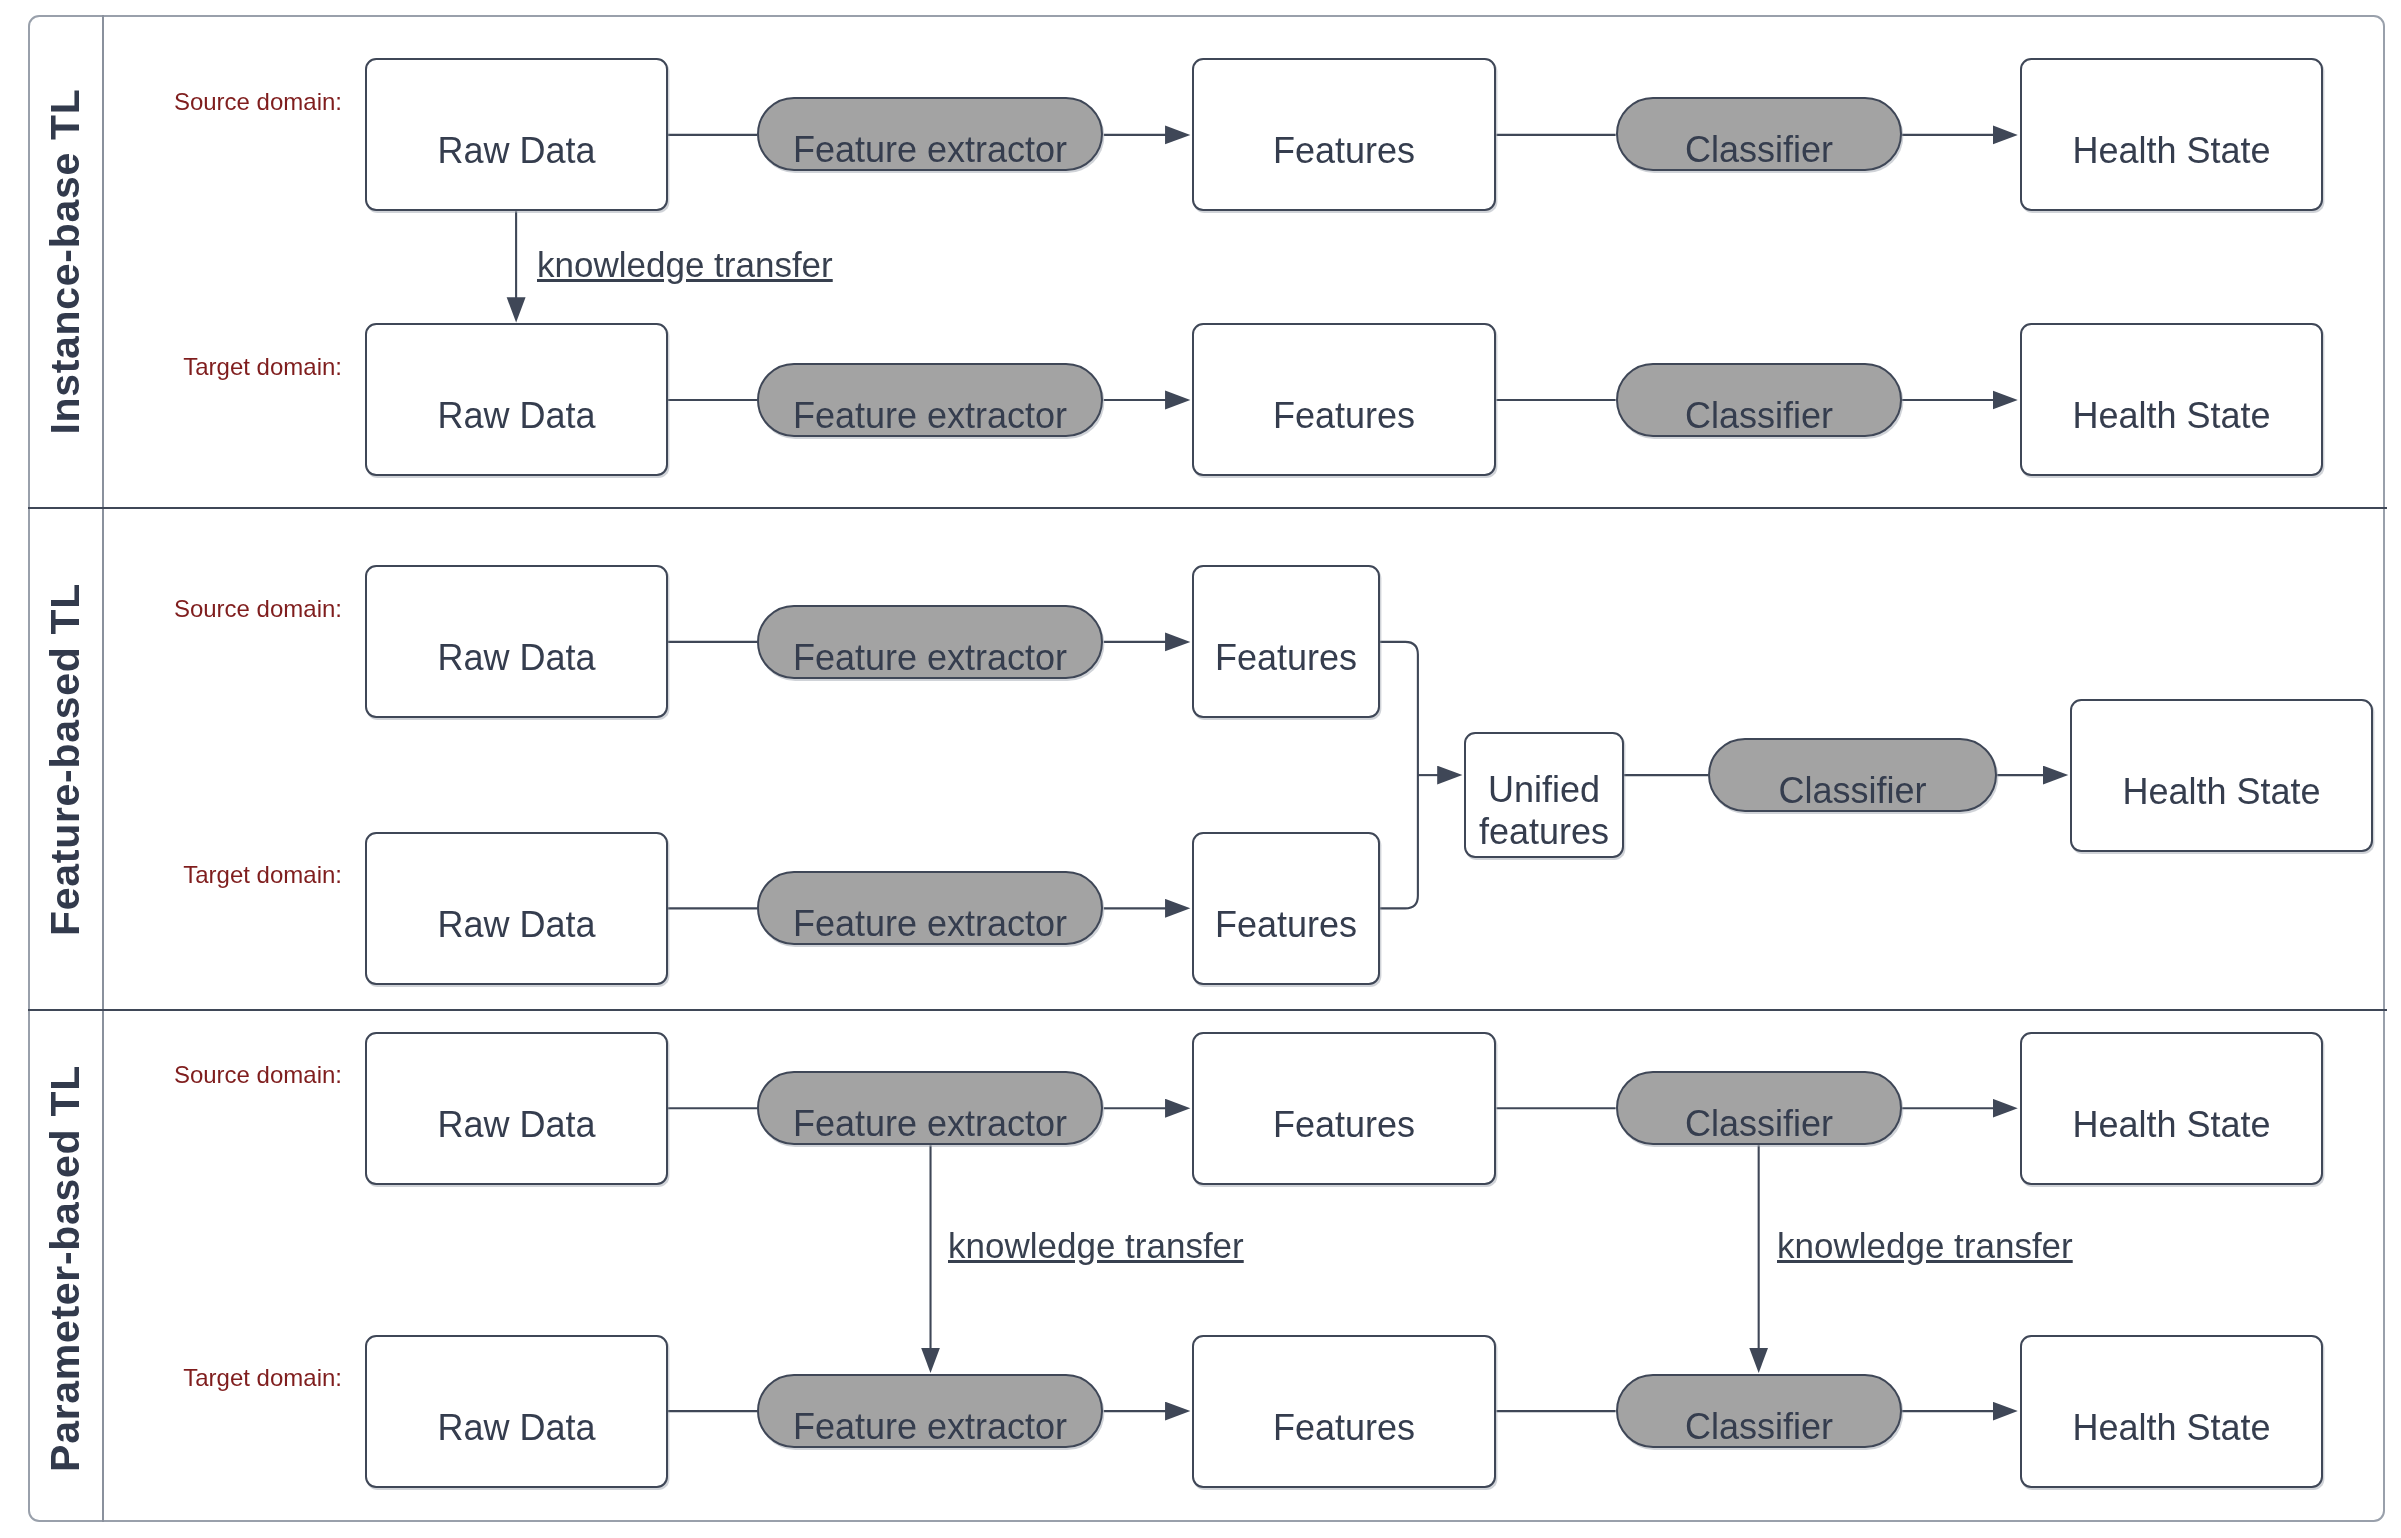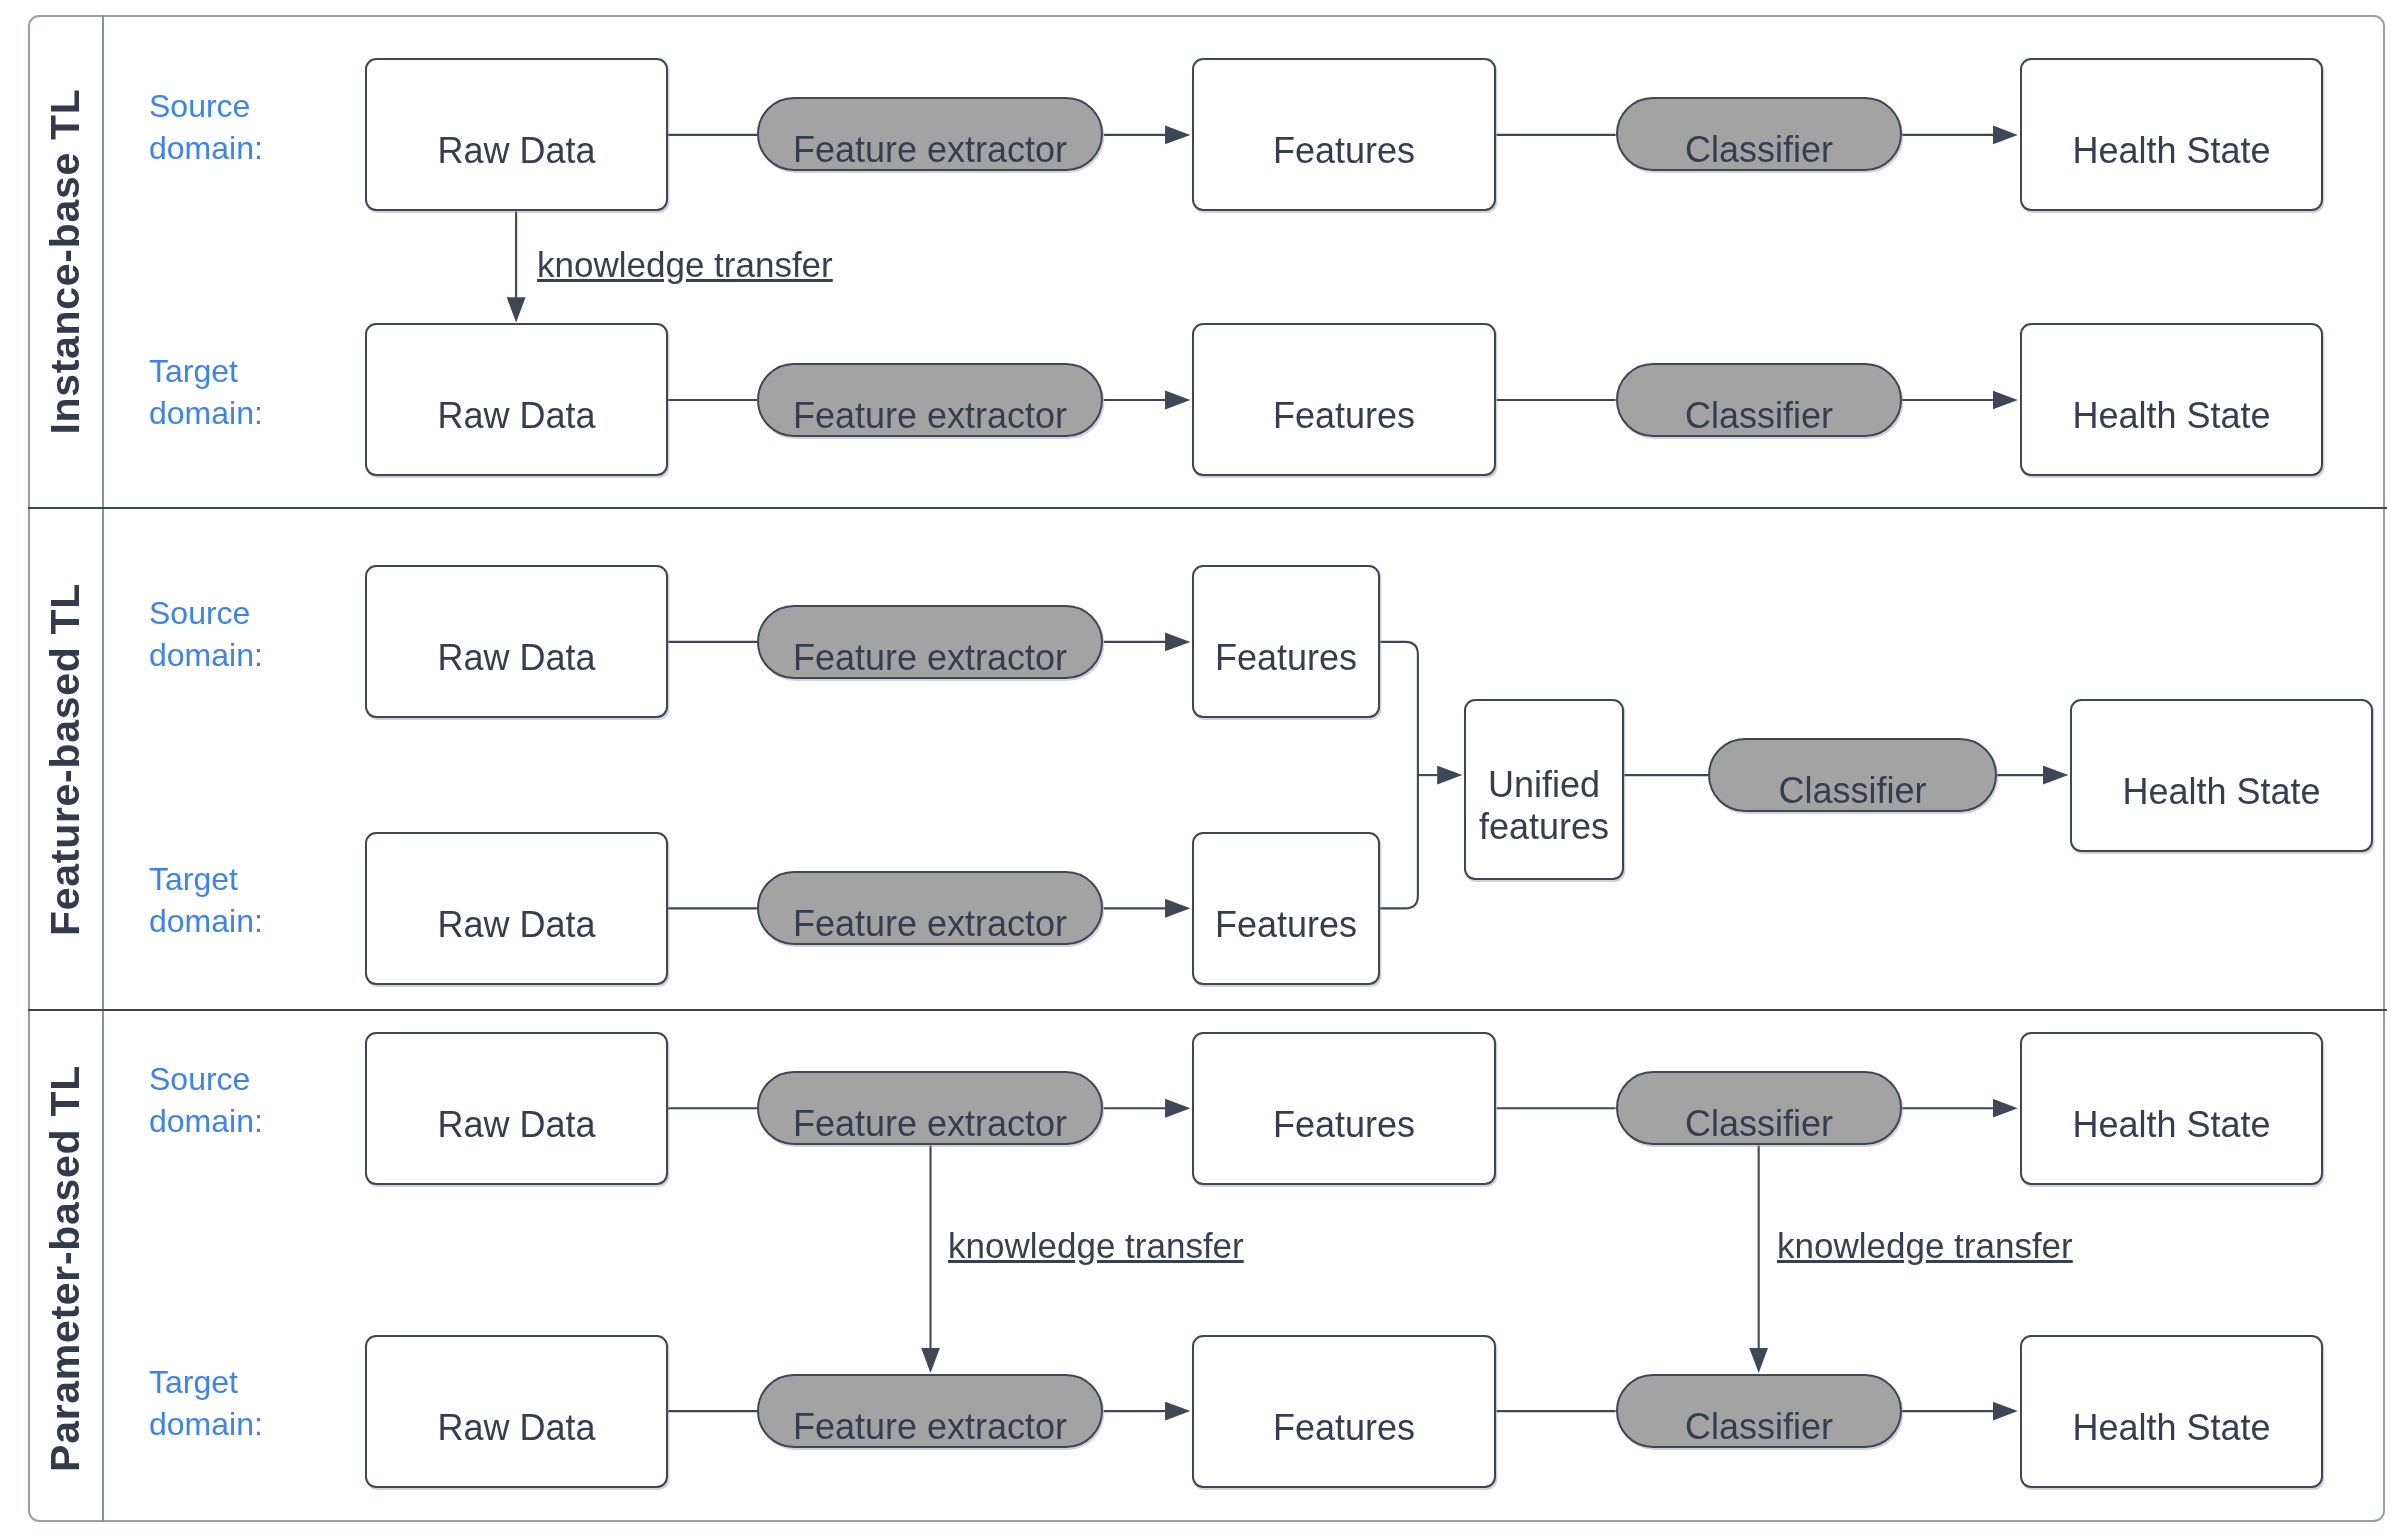--- a/index.html
+++ b/index.html
@@ -27,21 +27,21 @@
     position:absolute;left:28px;width:74px;
     display:flex;align-items:center;justify-content:center;
   }
   .section-label-cell span{
     transform:rotate(-90deg);white-space:nowrap;
     font-size:41px;font-weight:bold;color:#323a4c;letter-spacing:0.7px;
   }
   
   .row-label{
     position:absolute;left:149px;width:193px;
-    font-size:32px;line-height:1.3;color:#3b82f6;
+    font-size:24px;line-height:1.3;color:#7f1d1d;text-align:right;
   }
   
   .box{
     position:absolute;box-sizing:border-box;background:#ffffff;
     border:2.1px solid #3f4757;border-radius:11.2px;
     display:flex;align-items:center;justify-content:center;text-align:center;
     font-size:36px;color:#353d4e;
     box-shadow:1.4px 2.1px 0 rgba(150,157,168,0.45);
   }
   .pill{
@@ -178,21 +178,21 @@
   <div class="box" style="left:365px;top:832px;width:303px;height:153px">
     <span>Raw Data</span>
   </div>
   <div class="pill" style="left:757px;top:871px;width:346px;height:74px">
     <span>Feature extractor</span>
   </div>
   <div class="box" style="left:1192px;top:832px;width:188px;height:153px">
     <span>Features</span>
   </div>
 
-  <div class="box" style="left:1464px;top:699px;width:160px;height:181px">
+  <div class="box" style="left:1464px;top:732px;width:160px;height:126px">
     <span>Unified features</span>
   </div>
   <div class="pill" style="left:1708px;top:738px;width:289px;height:74px">
     <span>Classifier</span>
   </div>
   <div class="box" style="left:2070px;top:699px;width:303px;height:153px">
     <span>Health State</span>
   </div>
 
   <div class="row-label" style="top:1059px">Source domain:</div>

